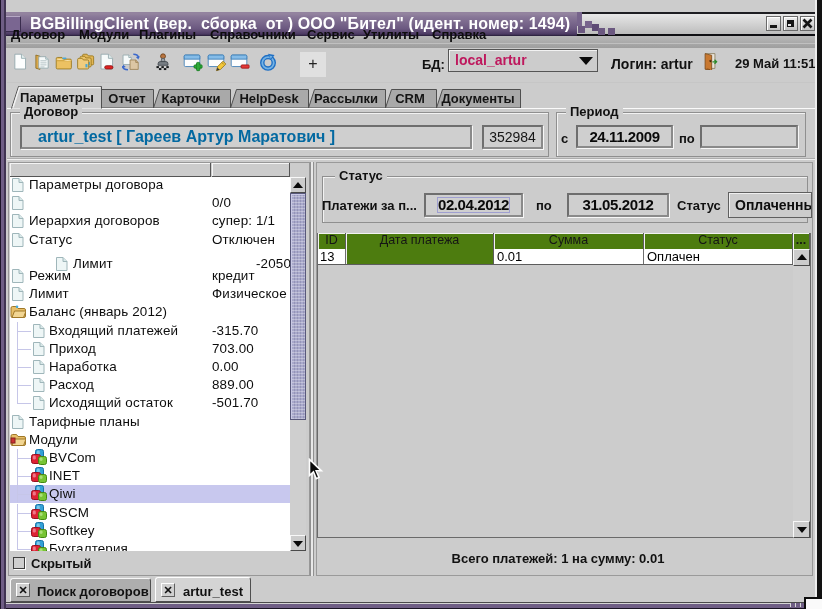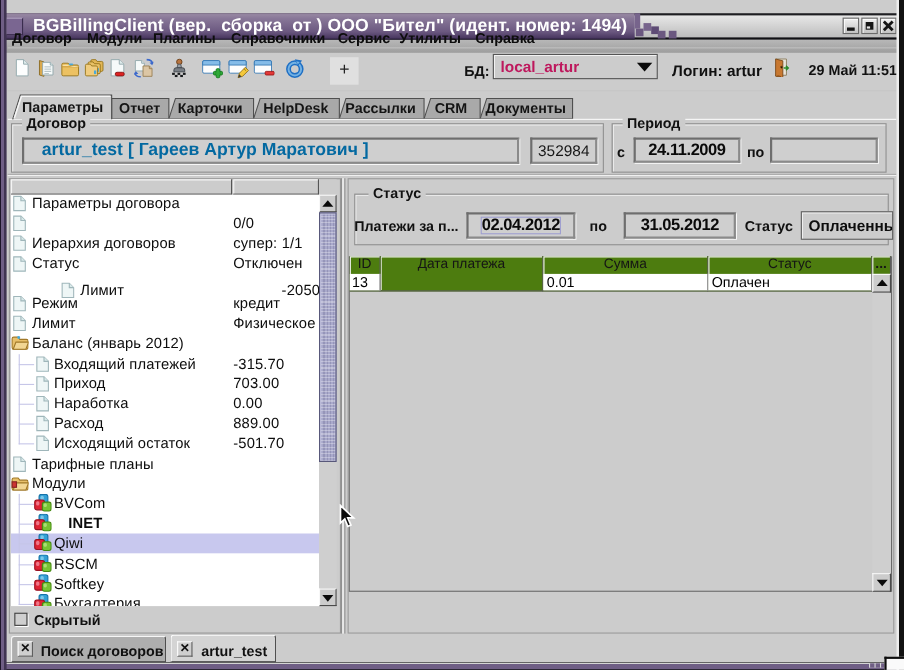--- a/index.html
+++ b/index.html
@@ -378,21 +378,21 @@
         <div style="left:7px;top:0px;width:1px;height:18px;background:#c6c6e8;"></div>
         <div style="left:7px;top:9px;width:14px;height:1px;background:#c6c6e8;"></div>
         <svg width="16" height="17" style="left:21px;top:0px">
           <rect x="4.5" y="0.5" width="8" height="9" rx="2" fill="#33a0d6" stroke="#1572a8"></rect>
           <rect x="5.8" y="1.6" width="3" height="4" rx="1.4" fill="#7cc8e8" stroke="none"></rect>
           <rect x="0.5" y="5.5" width="9" height="9" rx="2" fill="#dd2233" stroke="#991122"></rect>
           <rect x="1.8" y="6.6" width="3" height="4" rx="1.4" fill="#ee7788" stroke="none"></rect>
           <rect x="7.5" y="7.5" width="8" height="8" rx="2" fill="#77c433" stroke="#448811"></rect>
           <rect x="8.6" y="8.4" width="3" height="3.6" rx="1.4" fill="#aade77" stroke="none"></rect>
         </svg>
-        <div style="left:52px;top:0;font-weight:bold;">INET</div>
+        <div style="left:39px;top:0;">INET</div>
       </div>
     <div class="trow" style="left:0;top:308px; background:#c8c8ee;">
         <div style="left:7px;top:0px;width:1px;height:18px;background:#c6c6e8;"></div>
         <div style="left:7px;top:9px;width:14px;height:1px;background:#c6c6e8;"></div>
         <svg width="16" height="17" style="left:21px;top:0px">
           <rect x="4.5" y="0.5" width="8" height="9" rx="2" fill="#33a0d6" stroke="#1572a8"></rect>
           <rect x="5.8" y="1.6" width="3" height="4" rx="1.4" fill="#7cc8e8" stroke="none"></rect>
           <rect x="0.5" y="5.5" width="9" height="9" rx="2" fill="#dd2233" stroke="#991122"></rect>
           <rect x="1.8" y="6.6" width="3" height="4" rx="1.4" fill="#ee7788" stroke="none"></rect>
           <rect x="7.5" y="7.5" width="8" height="8" rx="2" fill="#77c433" stroke="#448811"></rect>
@@ -483,20 +483,21 @@
   <div class="td" style="left:644px;width:149px;padding-left:3px;">Оплачен</div>
 
   <div style="left:793px;top:249px;width:17px;height:289px;background:#cfcfcf;">
     <div class="sbtn" style="left:0;top:0;width:17px;height:17px;">
         <div class="tri-u" style="left:3px;top:4px;"></div>
       </div>
     <div class="sbtn" style="left:0;top:272px;width:17px;height:17px;">
         <div class="tri-d" style="left:3px;top:5px;"></div>
       </div>
   </div>
+  <div class="lbl" style="left:308px;top:551px;width:500px;text-align:center;font-size:13px;">Всего платежей: 1 на сумму: 0.01</div>
 
   <div style="left:10px;top:578px;width:141px;height:24px;background:#aeaeae;border:1px solid;border-color:#f6f6f6 #4f4f4f #4f4f4f #f6f6f6;border-radius:3px 3px 0 0;">
     <div class="xbox" style="left:5px;top:4px;">✕</div>
     <div class="lbl" style="left:26px;top:5px;font-size:13px;">Поиск договоров</div>
   </div>
   <div style="left:155px;top:577px;width:96px;height:25px;background:#d4d4d4;border:1px solid;border-color:#fdfdfd #4f4f4f #4f4f4f #fdfdfd;border-radius:3px 3px 0 0;">
     <div class="xbox" style="left:5px;top:5px;">✕</div>
     <div class="lbl" style="left:27px;top:6px;font-size:13px;">artur_test</div>
   </div>
 

